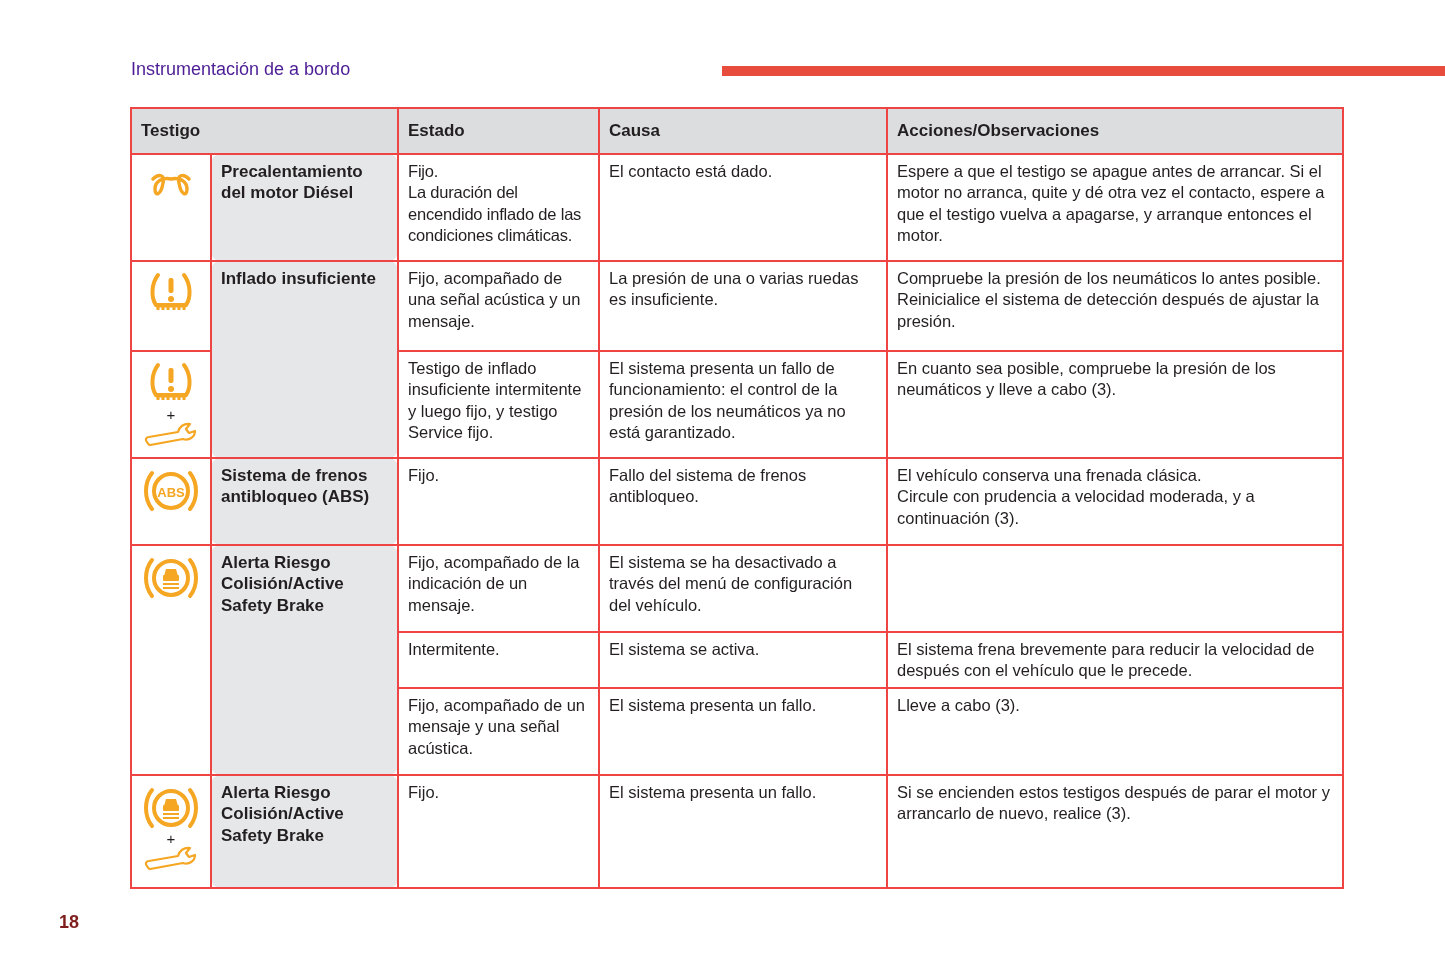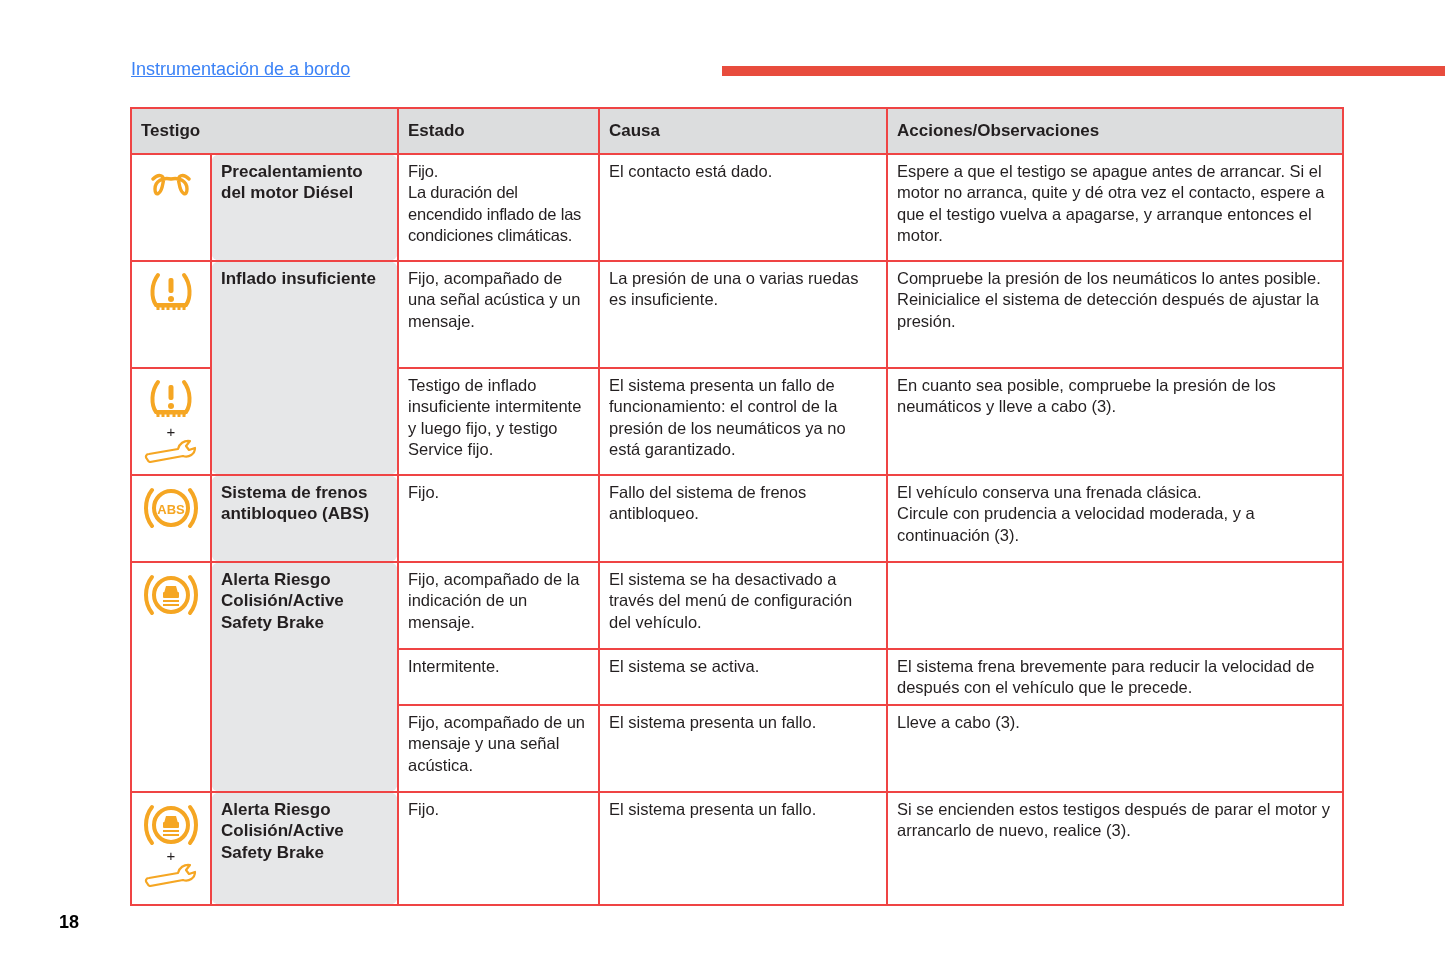--- a/index.html
+++ b/index.html
@@ -1,20 +1,20 @@
 <!DOCTYPE html>
 <html><head>
 <meta charset="utf-8">
 <style>
   html, body { margin:0; padding:0; background:#ffffff; }
   body { width:1445px; height:977px; position:relative; overflow:hidden;
          font-family:"Liberation Sans", sans-serif; color:#231f20; }
-  .section-title { position:absolute; left:131px; top:59px; font-size:18px; color:#3b82f6;text-decoration:underline; }
+  .section-title { position:absolute; left:131px; top:59px; font-size:18px; color:#4c1d95; }
   .red-bar { position:absolute; left:722px; top:66px; width:723px; height:10px; background:#e84c3d; }
-  .page-number { position:absolute; left:59px; top:912px; font-size:18px; font-weight:bold; color:#000000; }
+  .page-number { position:absolute; left:59px; top:912px; font-size:18px; font-weight:bold; color:#7f1d1d; }
 
   table.wt { position:absolute; left:130px; top:107px; border-collapse:collapse;
              table-layout:fixed; width:1212px; }
   table.wt td, table.wt th { border:2px solid #ef4444; vertical-align:top; padding:0; font-size:16.5px; line-height:21.3px; }
   table.wt th { background:#dcddde; height:44px; text-align:left; font-weight:bold; vertical-align:middle; padding-left:9px; font-size:17px; }
   .c-icon { width:78px; background:#fff; text-align:center; }
   .c-name { background:#e6e7e8; padding:6px 8px 0 9px !important; font-weight:bold; font-size:17px !important;border-radius:9px; }
   .c-txt { padding:6px 8px 0 9px !important; background:#fff; }
   .small { font-size:15.2px; line-height:21.3px; letter-spacing:-0.2px; }
   .icon-wrap { display:flex; flex-direction:column; align-items:center; padding-top:10px; }
@@ -57,21 +57,21 @@
       <td class="c-txt small">
         <span class="line">Fijo.</span>
         <span class="line">La duración del</span>
         <span class="line">encendido inflado de las</span>
         <span class="line">condiciones climáticas.</span>
       </td>
       <td class="c-txt">El contacto está dado.</td>
       <td class="c-txt">Espere a que el testigo se apague antes de arrancar. Si el motor no arranca, quite y dé otra vez el contacto, espere a que el testigo vuelva a apagarse, y arranque entonces el motor.</td>
     </tr>
 
-    <tr style="height:107px">
+    <tr style="height:90px">
       <td class="c-icon">
         <div class="icon-wrap">
           <svg width="46" height="44" viewBox="0 0 46 44">
             <path d="M10 3 C3 12,3 26,8 33 L38 33 C43 26,43 12,36 3" fill="none" stroke="#f5a623" stroke-width="4" stroke-linecap="round"></path>
             <path d="M8 34 L38 34 M10 34 v4 M15 34 v4 M20 34 v4 M26 34 v4 M31 34 v4 M36 34 v4" stroke="#f5a623" stroke-width="3"></path>
             <rect x="20.5" y="6" width="5" height="15" rx="2" fill="#f5a623"></rect>
             <circle cx="23" cy="27" r="3" fill="#f5a623"></circle>
           </svg>
         </div>
       </td>

